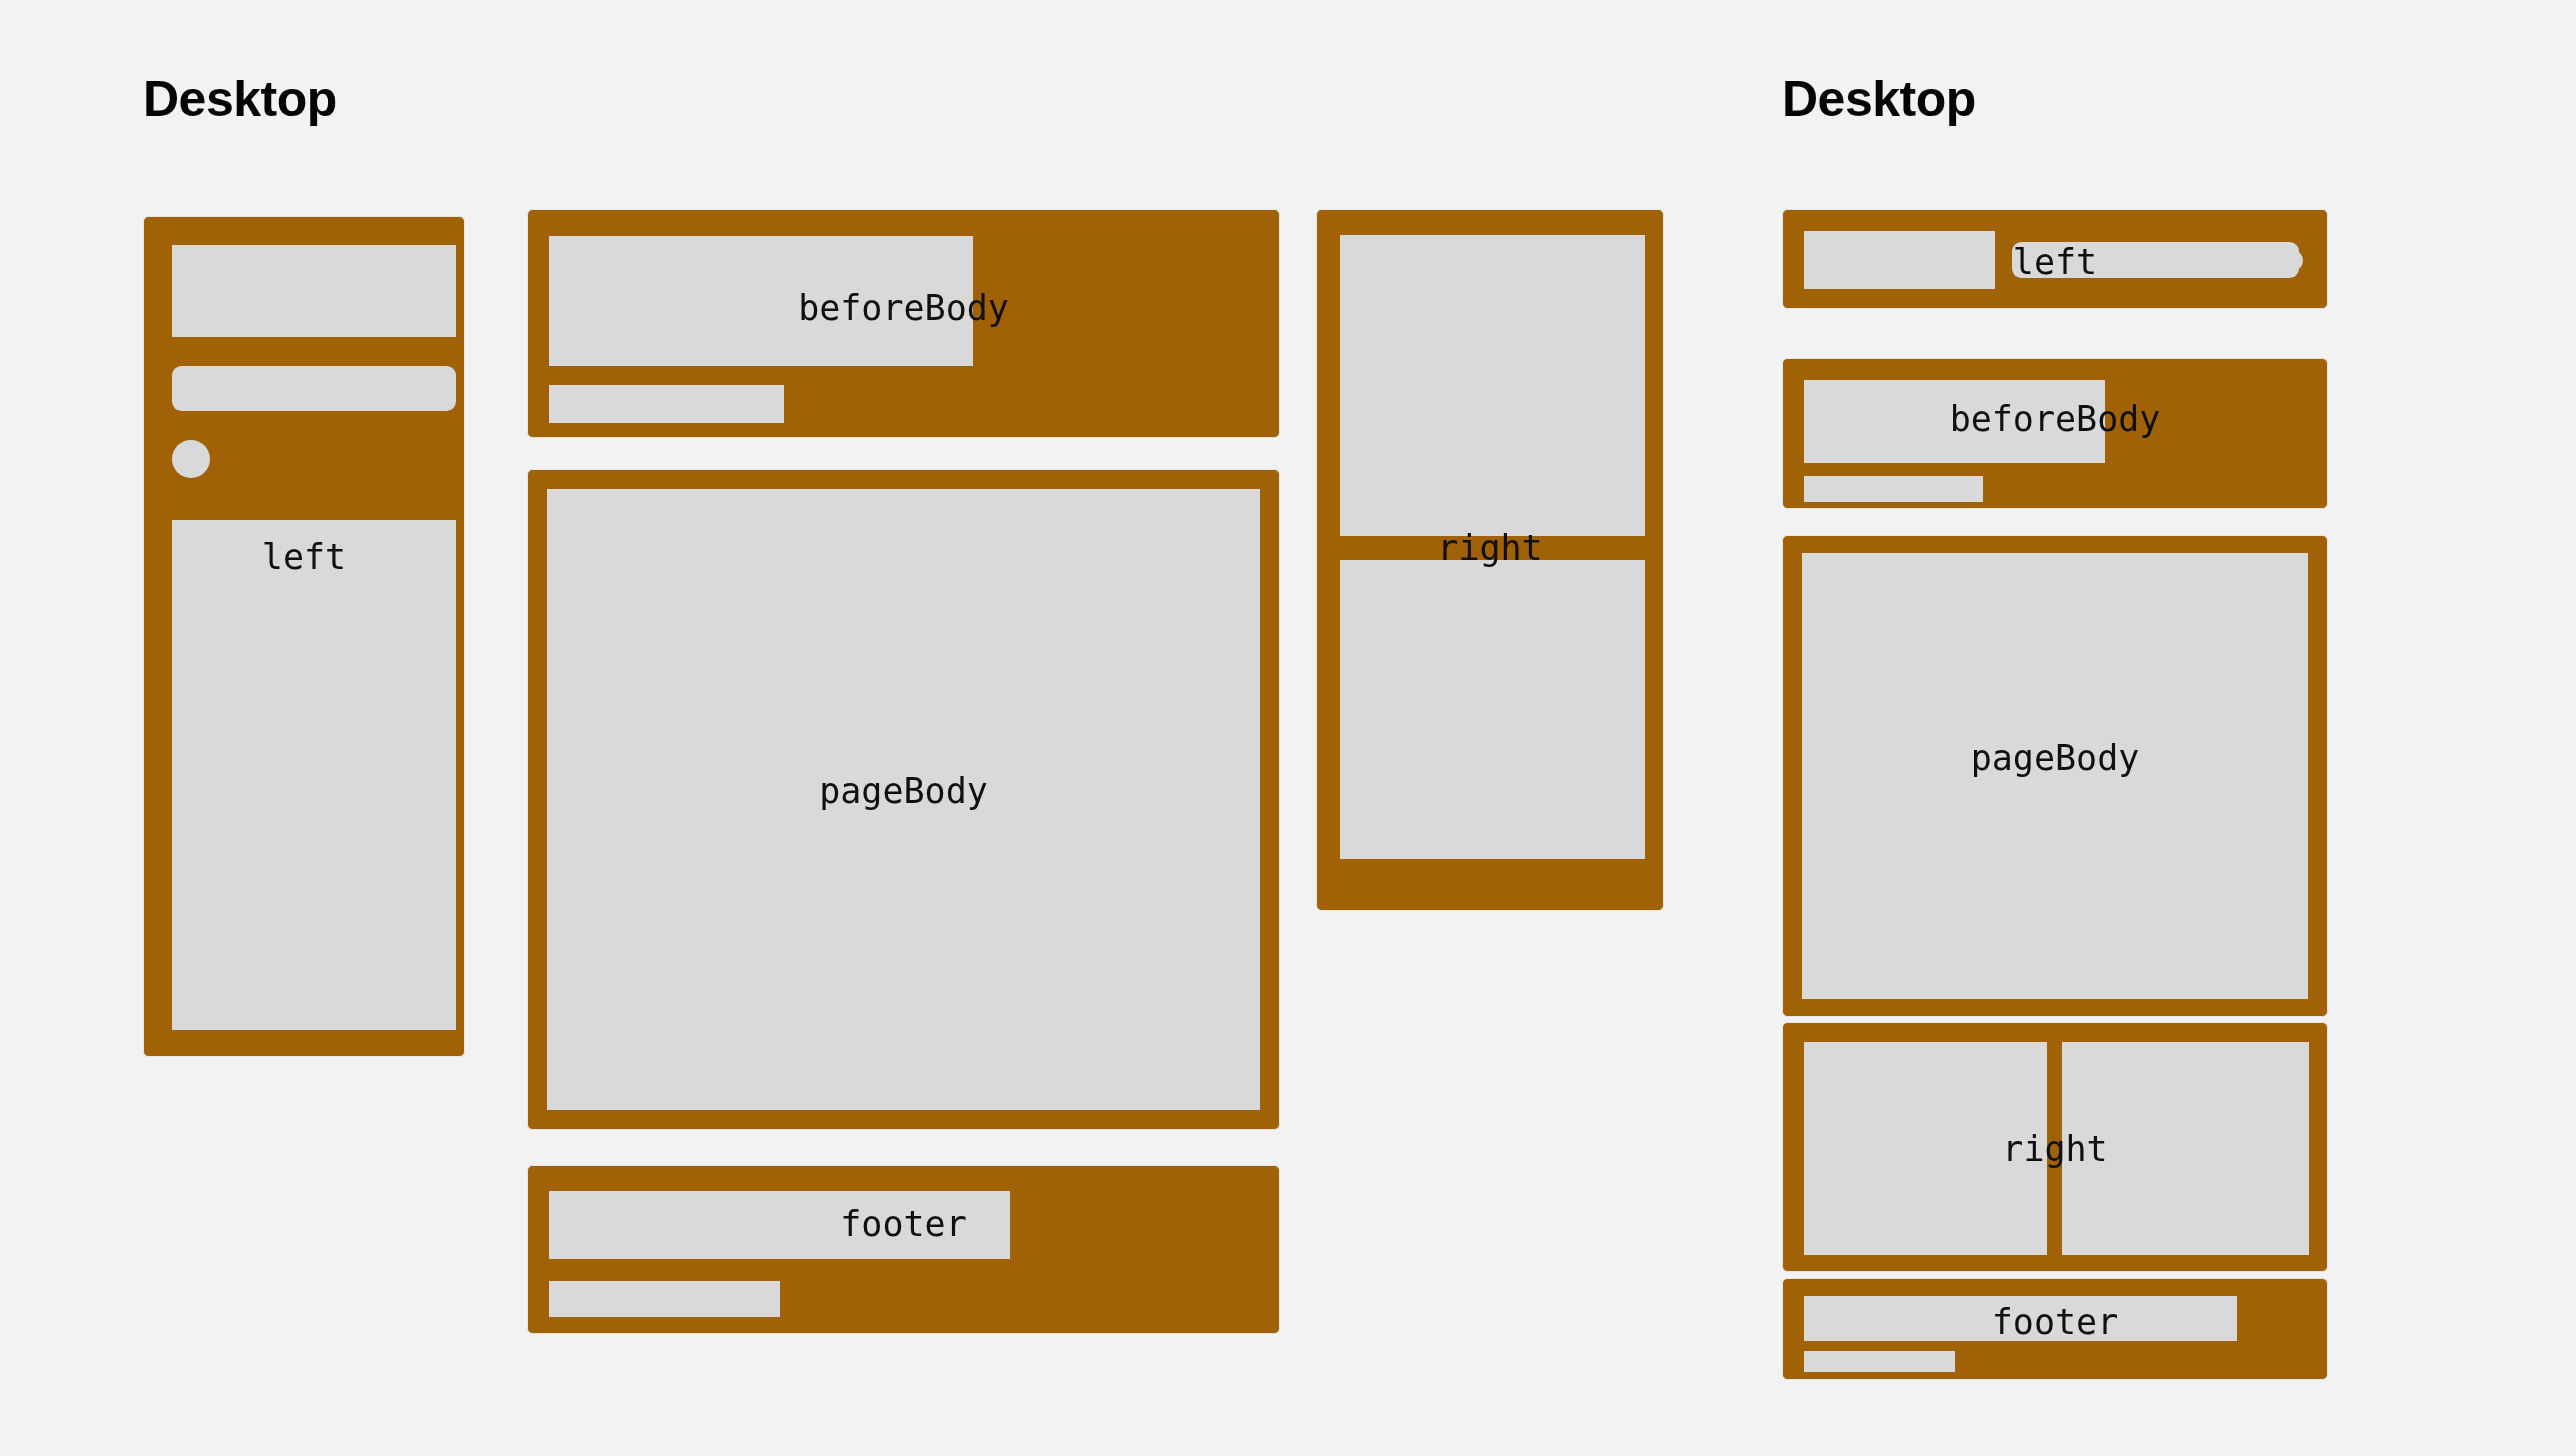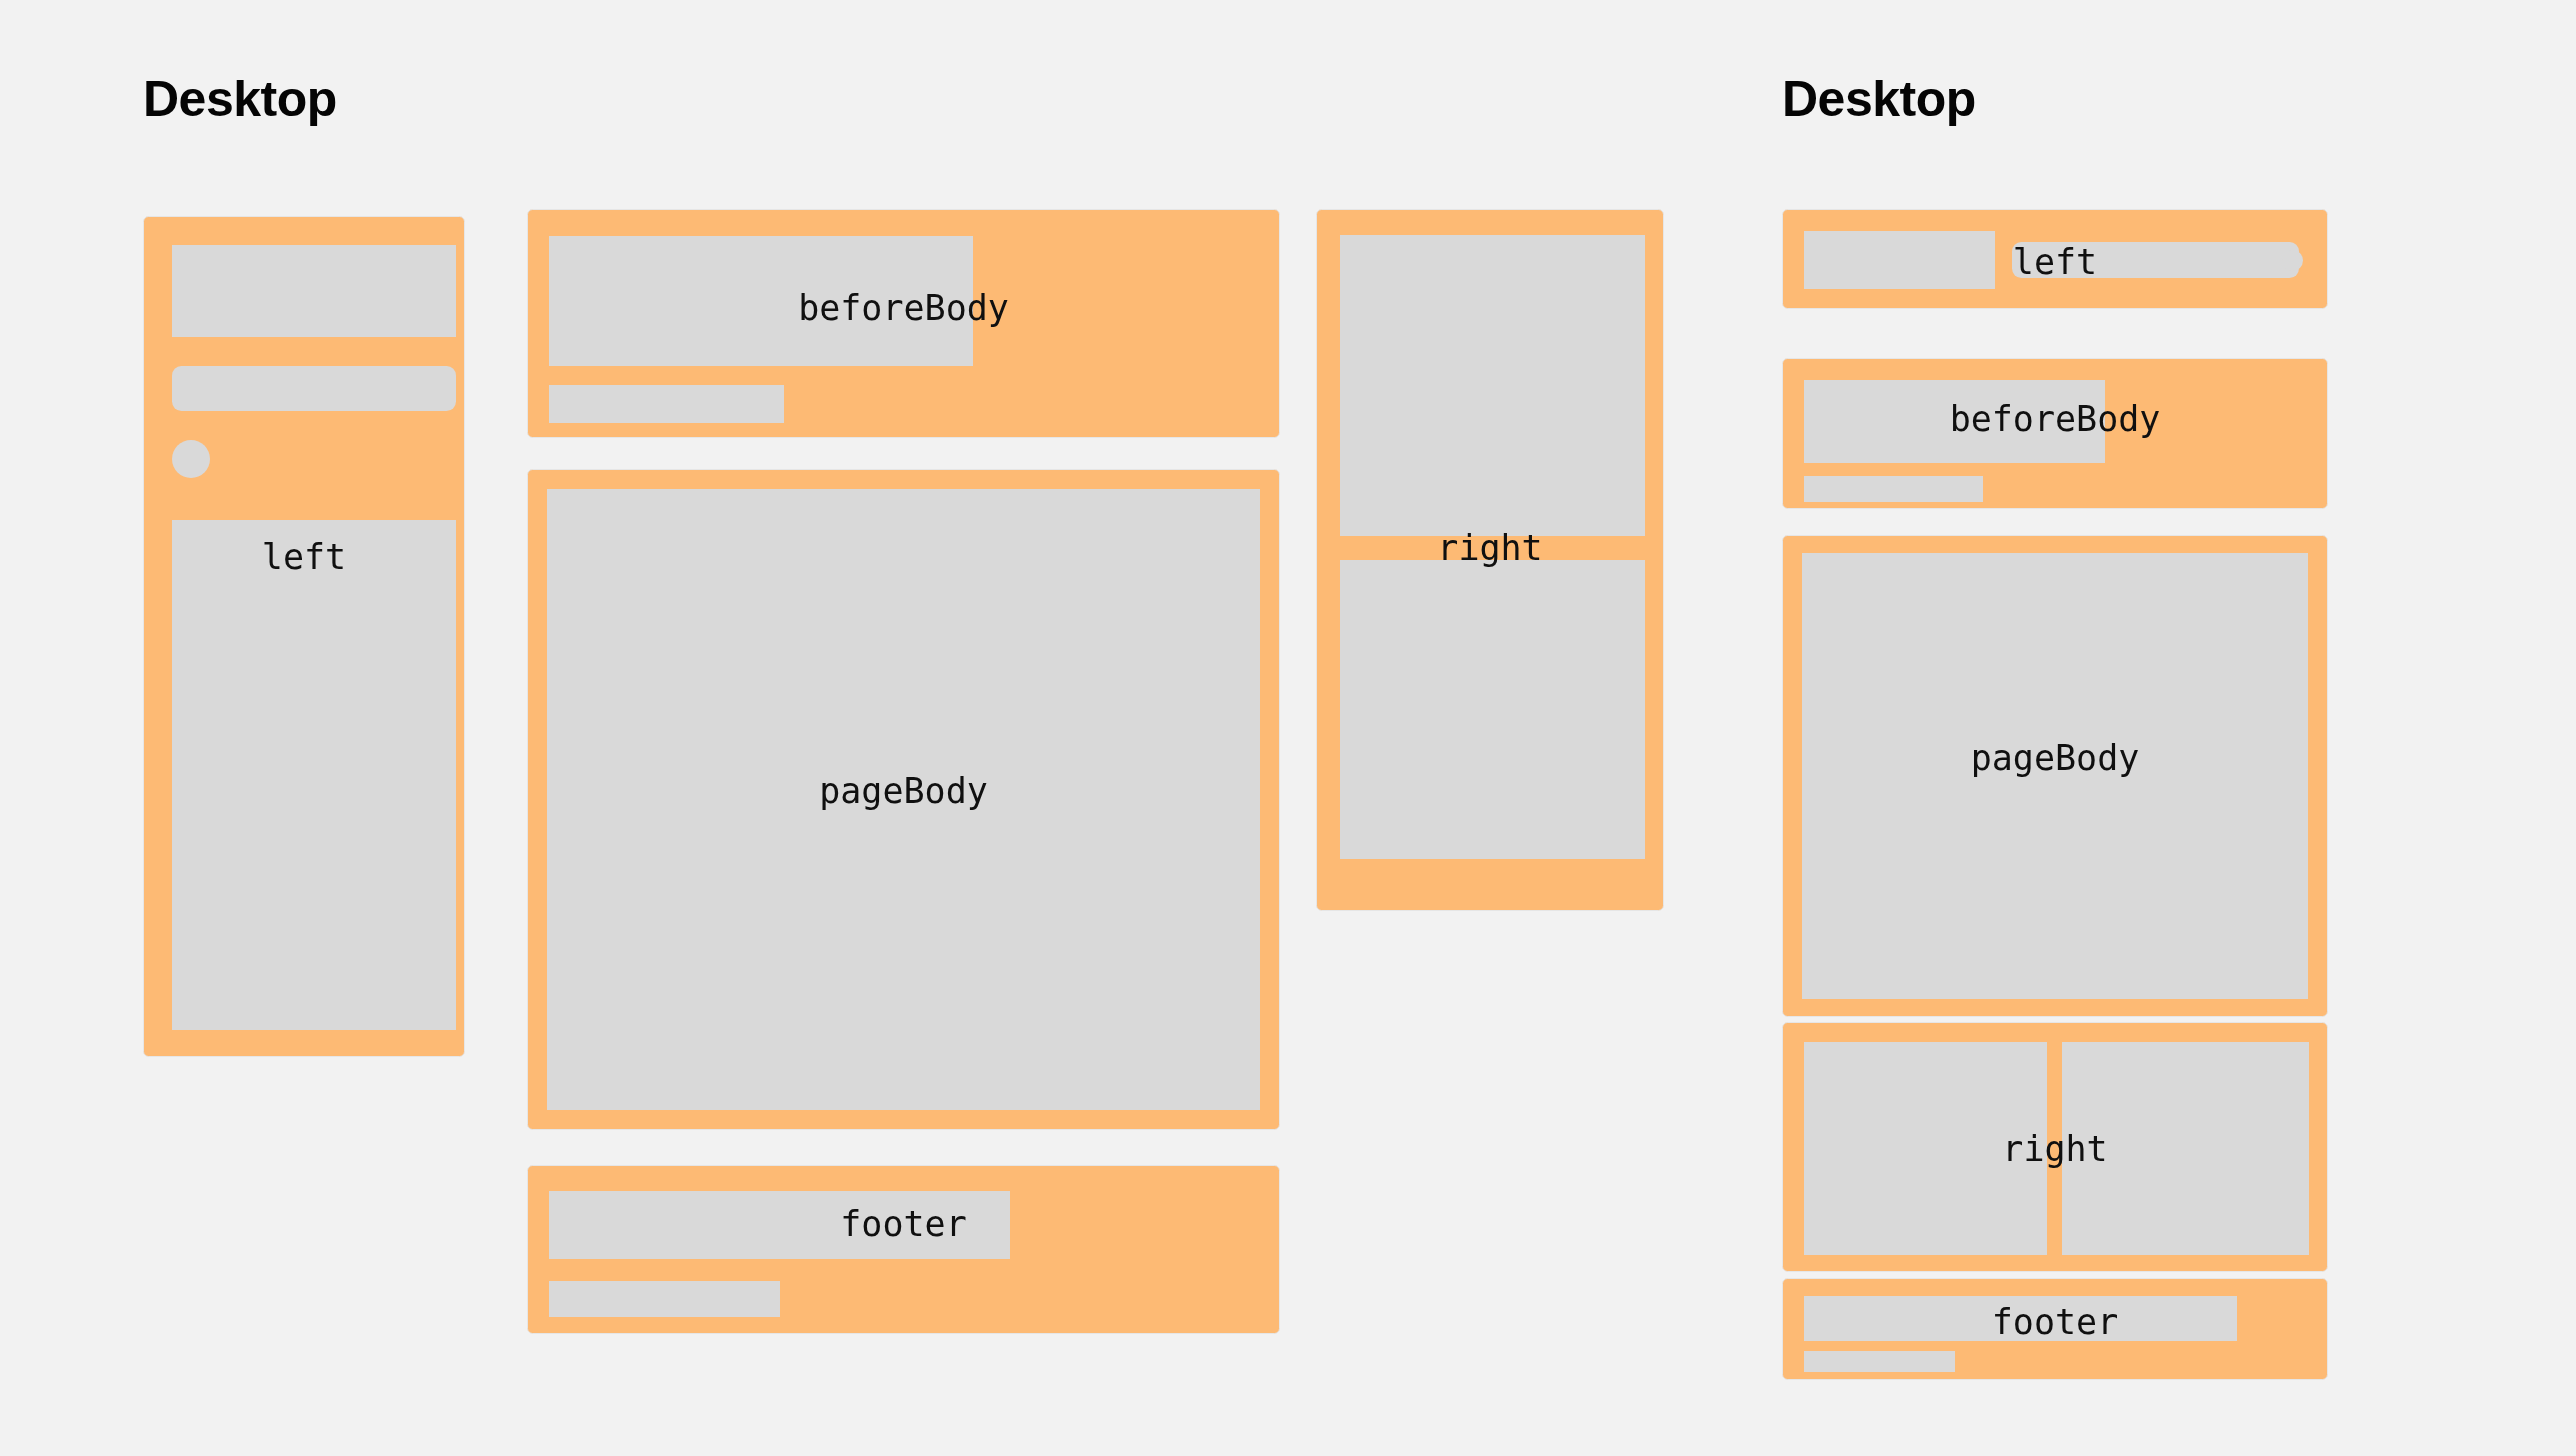--- a/index.html
+++ b/index.html
@@ -11,21 +11,21 @@
     width: 2576px;
     height: 1456px;
     background: #f2f2f2;
     font-family: "Liberation Sans", sans-serif;
     overflow: hidden;
     position: relative;
   }
 
   
   .card {
-    background: #fdba74;
+    background: #a16207;
     border: 1.9px solid #e6e6e6;
     border-radius: 5.6px;
     box-sizing: border-box;
     position: relative;
   }
   .block {
     background: #d9d9d9;
   }
   .pill {
     background: #d9d9d9;

